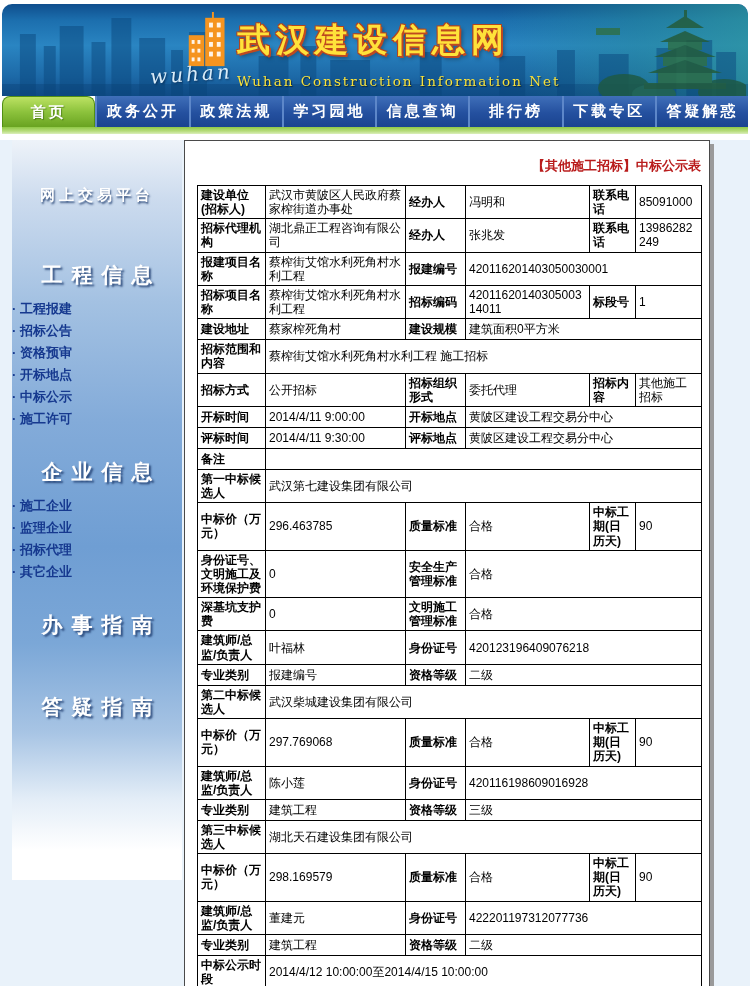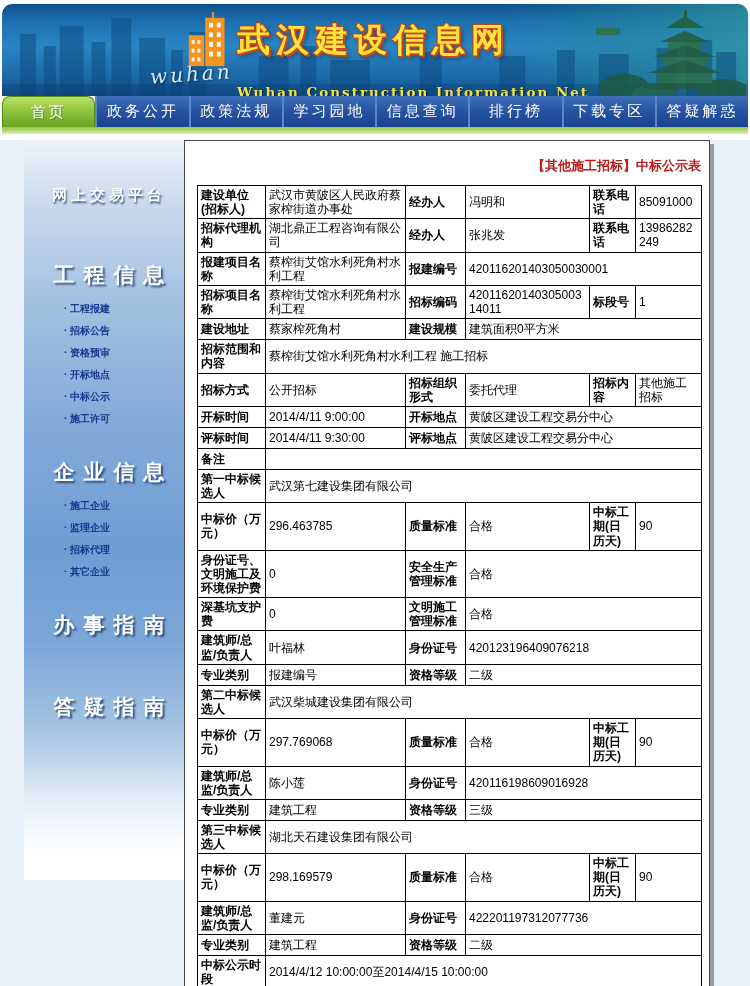--- a/index.html
+++ b/index.html
@@ -15,48 +15,48 @@
     border-radius:0 10px 0 0;}
   .skyline{position:absolute;left:0;top:0;width:100%;height:100%;}
   .pagoda-area{position:absolute;right:2px;top:2px;width:150px;height:88px;}
   .logo-icon{position:absolute;left:180px;top:8px;width:58px;height:56px;}
   .wuhan-script{position:absolute;left:148px;top:58px;font-family:"DejaVu Serif",serif;
     font-style:italic;font-size:20px;color:#d9ecf8;letter-spacing:3px;transform:rotate(-4deg);
     text-shadow:1px 1px 2px rgba(0,25,60,.6);}
   .titles{position:absolute;left:235px;top:14px;}
   .site-title{font-size:33px;font-weight:bold;color:#ffe23a;letter-spacing:6px;
     text-shadow:2px 2px 0 #c0491f,-1px -1px 0 #b5431c,1px -1px 0 #b5431c,-1px 1px 0 #b5431c,3px 3px 4px rgba(0,0,0,.4);}
-  .site-subtitle{margin-top:21px;font-family:"DejaVu Serif",serif;font-weight:bold;font-size:13.5px;
+  .site-subtitle{margin-top:10px;font-family:"DejaVu Serif",serif;font-weight:normal;font-size:13.5px;
     color:#f7e13c;letter-spacing:2px;text-shadow:1px 1px 1px rgba(0,0,0,.55);}
 
   
   .nav-bar{display:flex;height:31px;margin:0 2px;}
   .nav-tab{flex:1;display:flex;align-items:center;justify-content:center;color:#fff;
-    font-weight:normal;font-size:15px;letter-spacing:3px;cursor:pointer;
+    font-weight:bold;font-size:15px;letter-spacing:3px;cursor:pointer;
     background:linear-gradient(180deg,#3f6fb9 0%,#24509f 55%,#1a438f 100%);
     border-left:2px solid #5d87c9;}
   .nav-tab:first-child{border-left:none;}
   .nav-tab.active{background:linear-gradient(180deg,#bce263 0%,#8cc23c 50%,#69a321 100%);
     border-radius:8px 8px 0 0;border:1px solid #518f13;border-bottom:none;
     text-shadow:1px 1px 1px rgba(40,80,0,.5);}
   .green-strip{height:7px;margin:0 2px;background:linear-gradient(180deg,#8fc845 0%,#b8dd7e 60%,#dbefbc 100%);}
 
   
   .main{position:relative;min-height:744px;background:#e9f2fa;}
-  .sidebar{position:absolute;left:24px;top:0;width:170px;height:740px;
+  .sidebar{position:absolute;left:12px;top:0;width:170px;height:740px;
     background:linear-gradient(180deg,#eef3f9 0%,#ccdbee 8%,#a3c1e2 22%,#83abd9 38%,#6f9ed3 55%,#7ba7d7 68%,#a7c4e4 80%,#e3edf7 89%,#ffffff 96%);}
   .platform-title{margin-top:46px;text-align:center;color:#fff;font-weight:bold;font-size:15px;
     letter-spacing:4px;text-shadow:1px 2px 2px rgba(30,60,110,.85);}
   .side-section-title{margin-top:28px;text-align:center;color:#fff;font-weight:bold;font-size:21px;
     letter-spacing:9px;text-indent:9px;text-shadow:2px 2px 2px rgba(35,65,115,.9);}
   #sideSections .side-section-title:first-child{margin-top:56px;}
   #sideSections .side-section-title:last-child{margin-top:54px;}
   .side-items{margin-top:9px;}
-  .side-item{height:22px;line-height:22px;padding-left:40px;color:#16398f;font-weight:bold;
-    font-size:10px;cursor:pointer;}
+  .side-item{height:22px;line-height:22px;color:#16398f;font-weight:bold;
+    font-size:13px;cursor:pointer;}
 
   .content-panel{position:relative;margin-left:184px;margin-top:6px;width:526px;min-height:720px;
     background:#fff;border:1px solid #4a4a4a;box-shadow:4px 4px 0 #9a9a9a;box-sizing:border-box;
     padding:16px 8px 12px 12px;}
   .table-title{text-align:right;font-weight:bold;font-size:13px;color:#b91c1c;margin-bottom:10px;}
   table.bid{border-collapse:collapse;table-layout:fixed;width:504px;border:1px solid #000;}
   table.bid td{border:1px solid #000;font-size:12px;line-height:1.18;padding:2px 3px;
     vertical-align:middle;height:16px;word-break:break-all;color:#000;}
   table.bid td.cl{font-weight:bold;}
   table.bid td.cv{font-weight:normal;}

